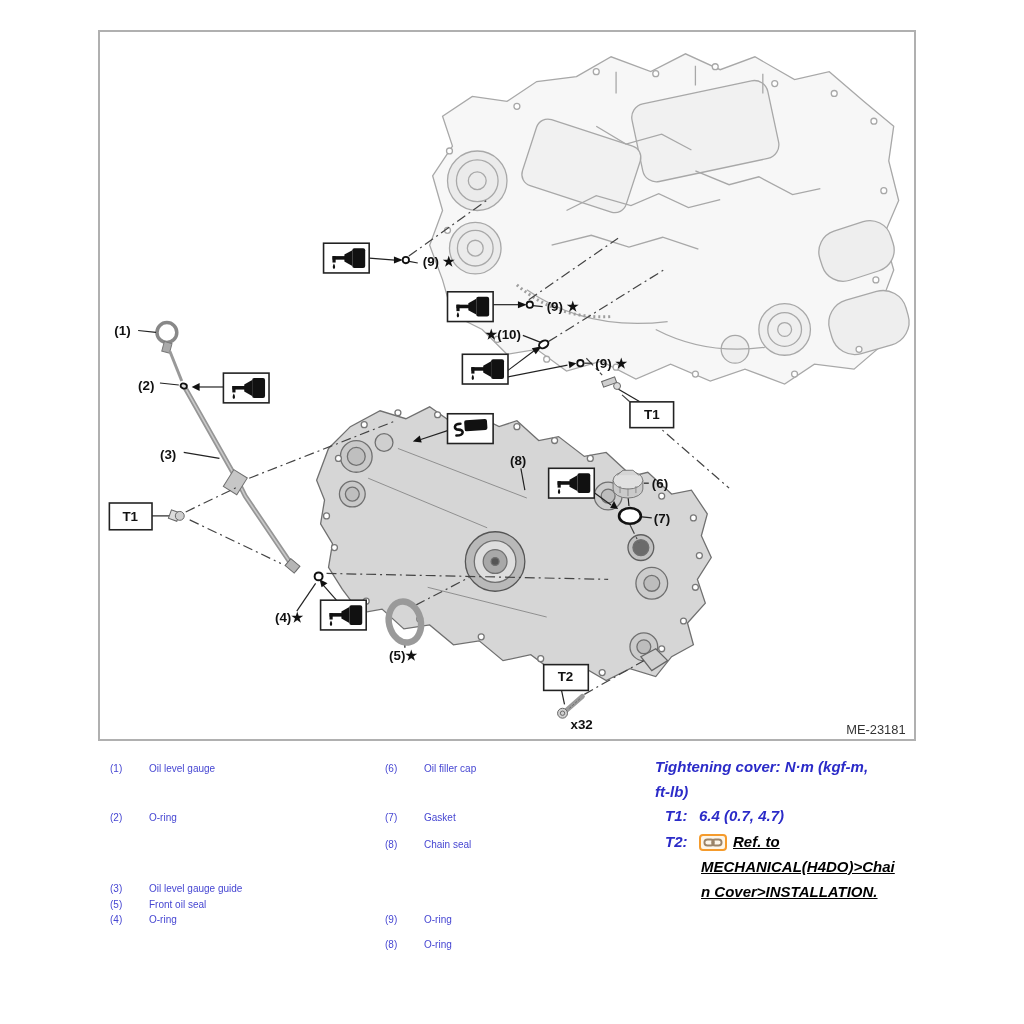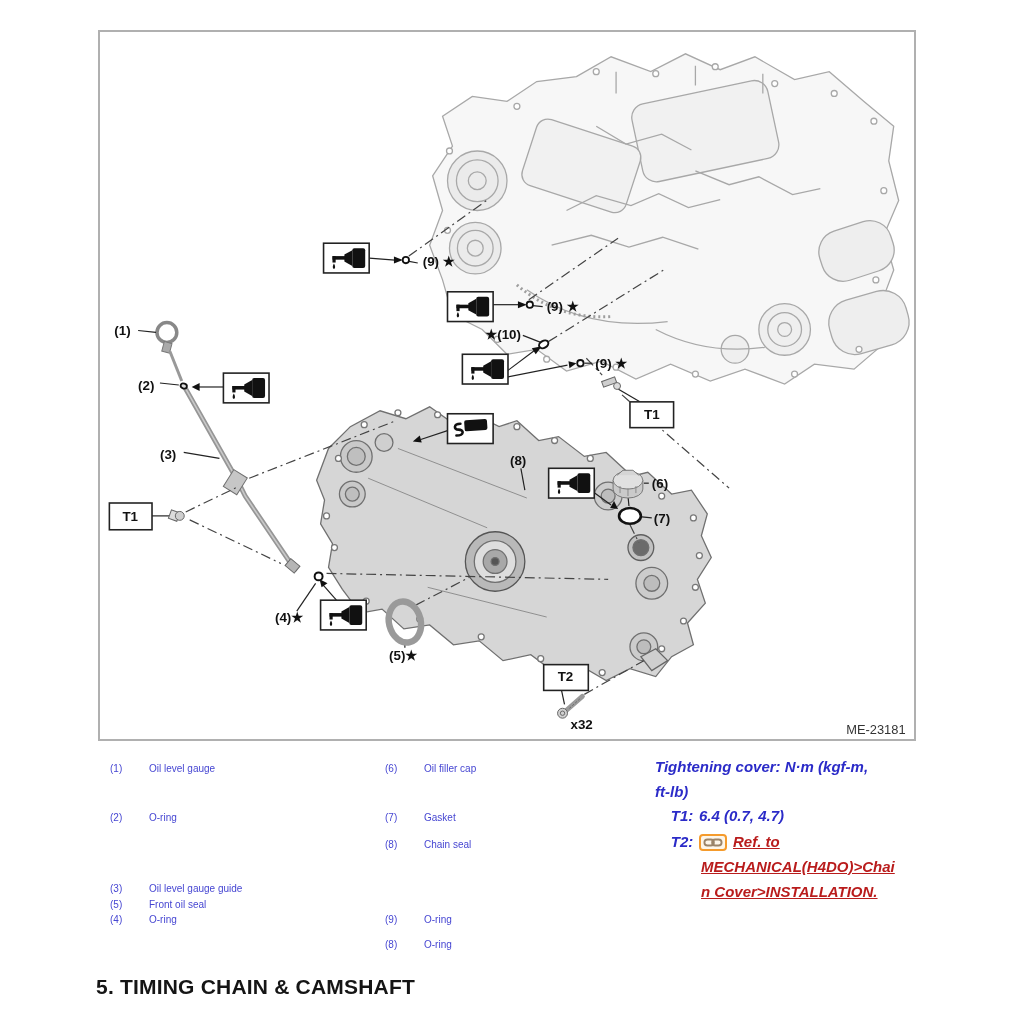--- a/index.html
+++ b/index.html
@@ -12,24 +12,24 @@
   
   .lg-row{position:absolute;color:#4646d2;font-size:10px;line-height:18px;white-space:nowrap;}
   .lg-num{display:inline-block;width:39px;}
   .col1{left:110px;}
   .col2{left:385px;}
 
   
   .tq{position:absolute;left:655px;top:756px;width:300px;color:#2b2bc8;
       font-size:15px;font-weight:bold;font-style:italic;line-height:18px;white-space:nowrap;}
   .tq-line{position:absolute;left:0;}
-  .tq-ind{padding-left:10px;text-align:center;}
+  .tq-ind{padding-left:10px;}
   .tq-key{display:inline-block;width:34px;}
   .tq-cont{padding-left:46px;}
-  .ref-link{color:#b91c1c;text-decoration:underline;cursor:pointer;}
+  .ref-link{color:#000000;text-decoration:underline;cursor:pointer;}
   .link-icon-box{display:inline-block;vertical-align:-4px;width:28px;height:17px;
       border:2px solid #f59b2c;border-radius:4px;background:#fdf6ea;margin-right:6px;box-sizing:border-box;}
   .link-icon-box svg{display:block;width:100%;height:100%;}
 
   .heading{position:absolute;left:96px;top:975px;color:#151515;font-size:21px;
       font-weight:bold;letter-spacing:0.2px;white-space:nowrap;}
 
   text{font-family:"Liberation Sans",sans-serif;}
   .callout-txt{font-size:13.5px;font-weight:bold;fill:#111;}
   .figcode-txt{font-size:13px;font-weight:normal;fill:#333;}
@@ -342,15 +342,14 @@
             <g fill="none" stroke="#9b8469" stroke-width="2.2">
               <rect x="4" y="4" width="11" height="7" rx="3.5"></rect>
               <rect x="13" y="4" width="11" height="7" rx="3.5"></rect>
             </g>
           </svg></span><span class="ref-link">Ref. to</span>
     </div>
     <div class="tq-line tq-cont" style="top:102px"><span class="ref-link">MECHANICAL(H4DO)&gt;Chai</span></div>
     <div class="tq-line tq-cont" style="top:127px"><span class="ref-link">n Cover&gt;INSTALLATION.</span></div>
   </div>
 
-  <div class="heading">5. TIMING CHAIN &amp; CAMSHAFT</div>
 
 </div>
 
 </body></html>

